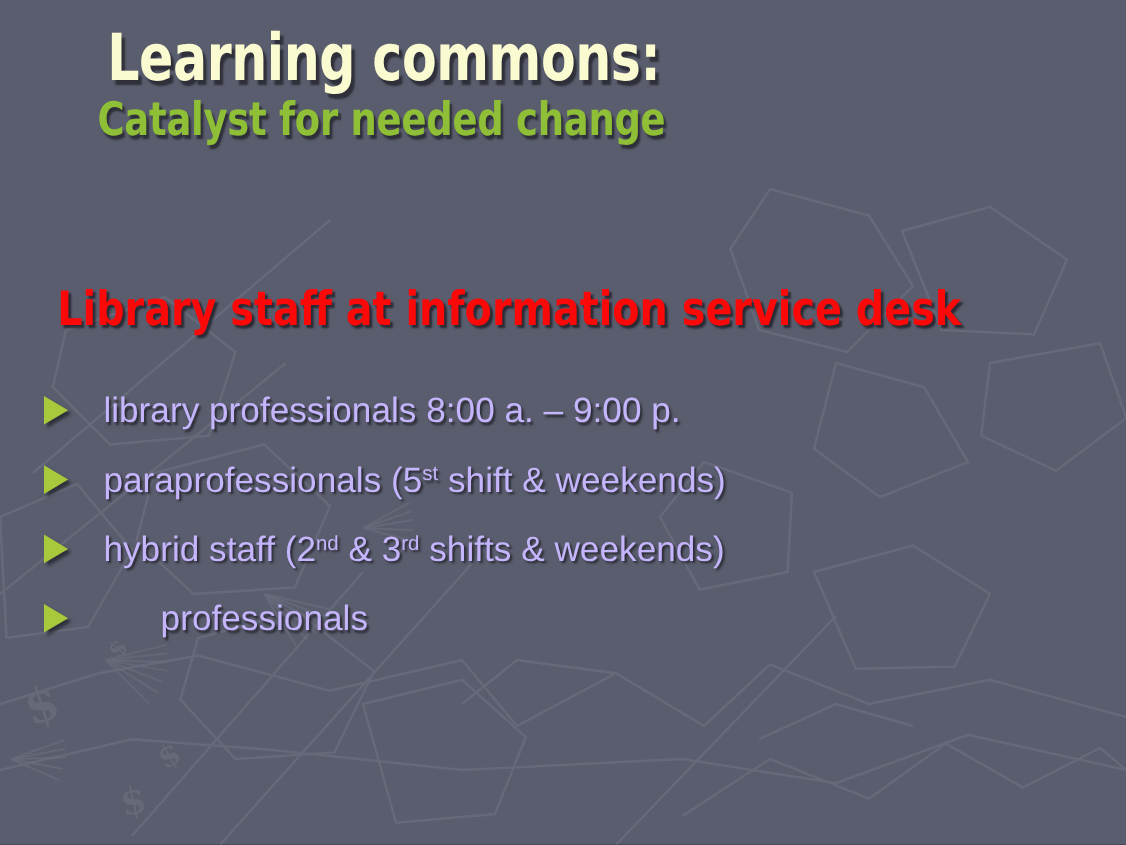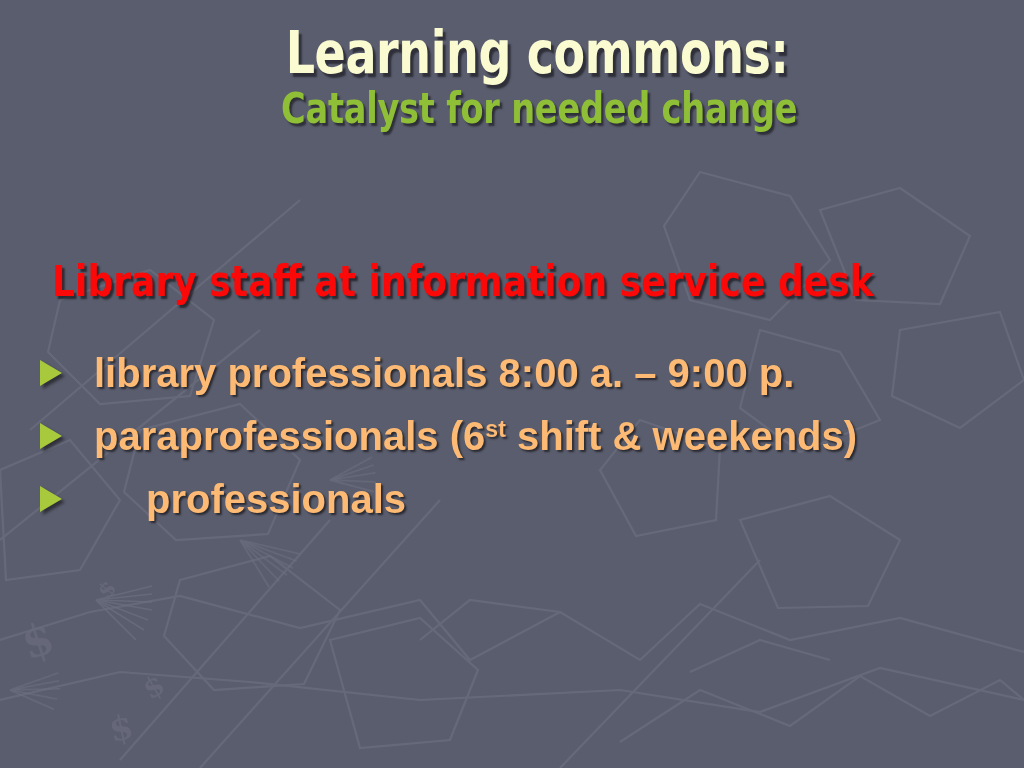--- a/index.html
+++ b/index.html
@@ -26,21 +26,21 @@
     height: 768px;
     pointer-events: none;
   }
 
   
   .title-block {
     position: absolute;
     top: 22px;
     left: 0;
     width: 886px;
-    text-align: right;
+    text-align: left;
   }
   .slide-title {
     font-family: "DejaVu Sans", sans-serif;
     font-weight: 700;
     font-size: 59px;
     line-height: 62px;
     letter-spacing: -0.5px;
     color: #fbfbd2;
     transform: scaleX(0.78);
     transform-origin: center center;
@@ -102,24 +102,24 @@
     width: 0;
     height: 0;
     border-top: 13px solid transparent;
     border-bottom: 13px solid transparent;
     border-left: 22px solid #a9c93c;
     filter: drop-shadow(3px 3px 1.5px rgba(20,20,26,0.62));
   }
   .bullet-text {
     flex: 1 1 auto;
     font-family: "Liberation Sans", "DejaVu Sans", sans-serif;
-    font-weight: 700;
-    font-size: 40px;
+    font-weight: 400;
+    font-size: 32px;
     line-height: 54px;
-    color: #fdba74;
+    color: #c4b5fd;
     text-shadow: 2px 2px 2px rgba(22,22,28,0.72);
     padding-left: 20px;
   }
   .bullet-text sup {
     font-size: 0.58em;
     vertical-align: 0.55em;
     line-height: 0;
   }
   .cont-line {
     display: block;
@@ -218,24 +218,32 @@
       <span class="bullet-text">
         <span>library professionals 8:00 a. – 9:00 p.</span>
       </span>
     </div>
 
     <div class="bullet-row">
       <span class="bullet-marker">
         <span class="tri"></span>
       </span>
       <span class="bullet-text">
-        <span>paraprofessionals (6</span><sup>st</sup><span> shift &amp; weekends)</span>
-      </span>
-    </div>
-
+        <span>paraprofessionals (5</span><sup>st</sup><span> shift &amp; weekends)</span>
+      </span>
+    </div>
+
+    <div class="bullet-row">
+      <span class="bullet-marker">
+        <span class="tri"></span>
+      </span>
+      <span class="bullet-text">
+        <span>hybrid staff (2</span><sup>nd</sup><span> &amp; 3</span><sup>rd</sup><span> shifts &amp; weekends)</span>
+      </span>
+    </div>
 
     <div class="bullet-row">
       <span class="bullet-marker">
         <span class="tri"></span>
       </span>
       <span class="bullet-text">
         <span class="cont-line">professionals</span>
       </span>
     </div>
 

